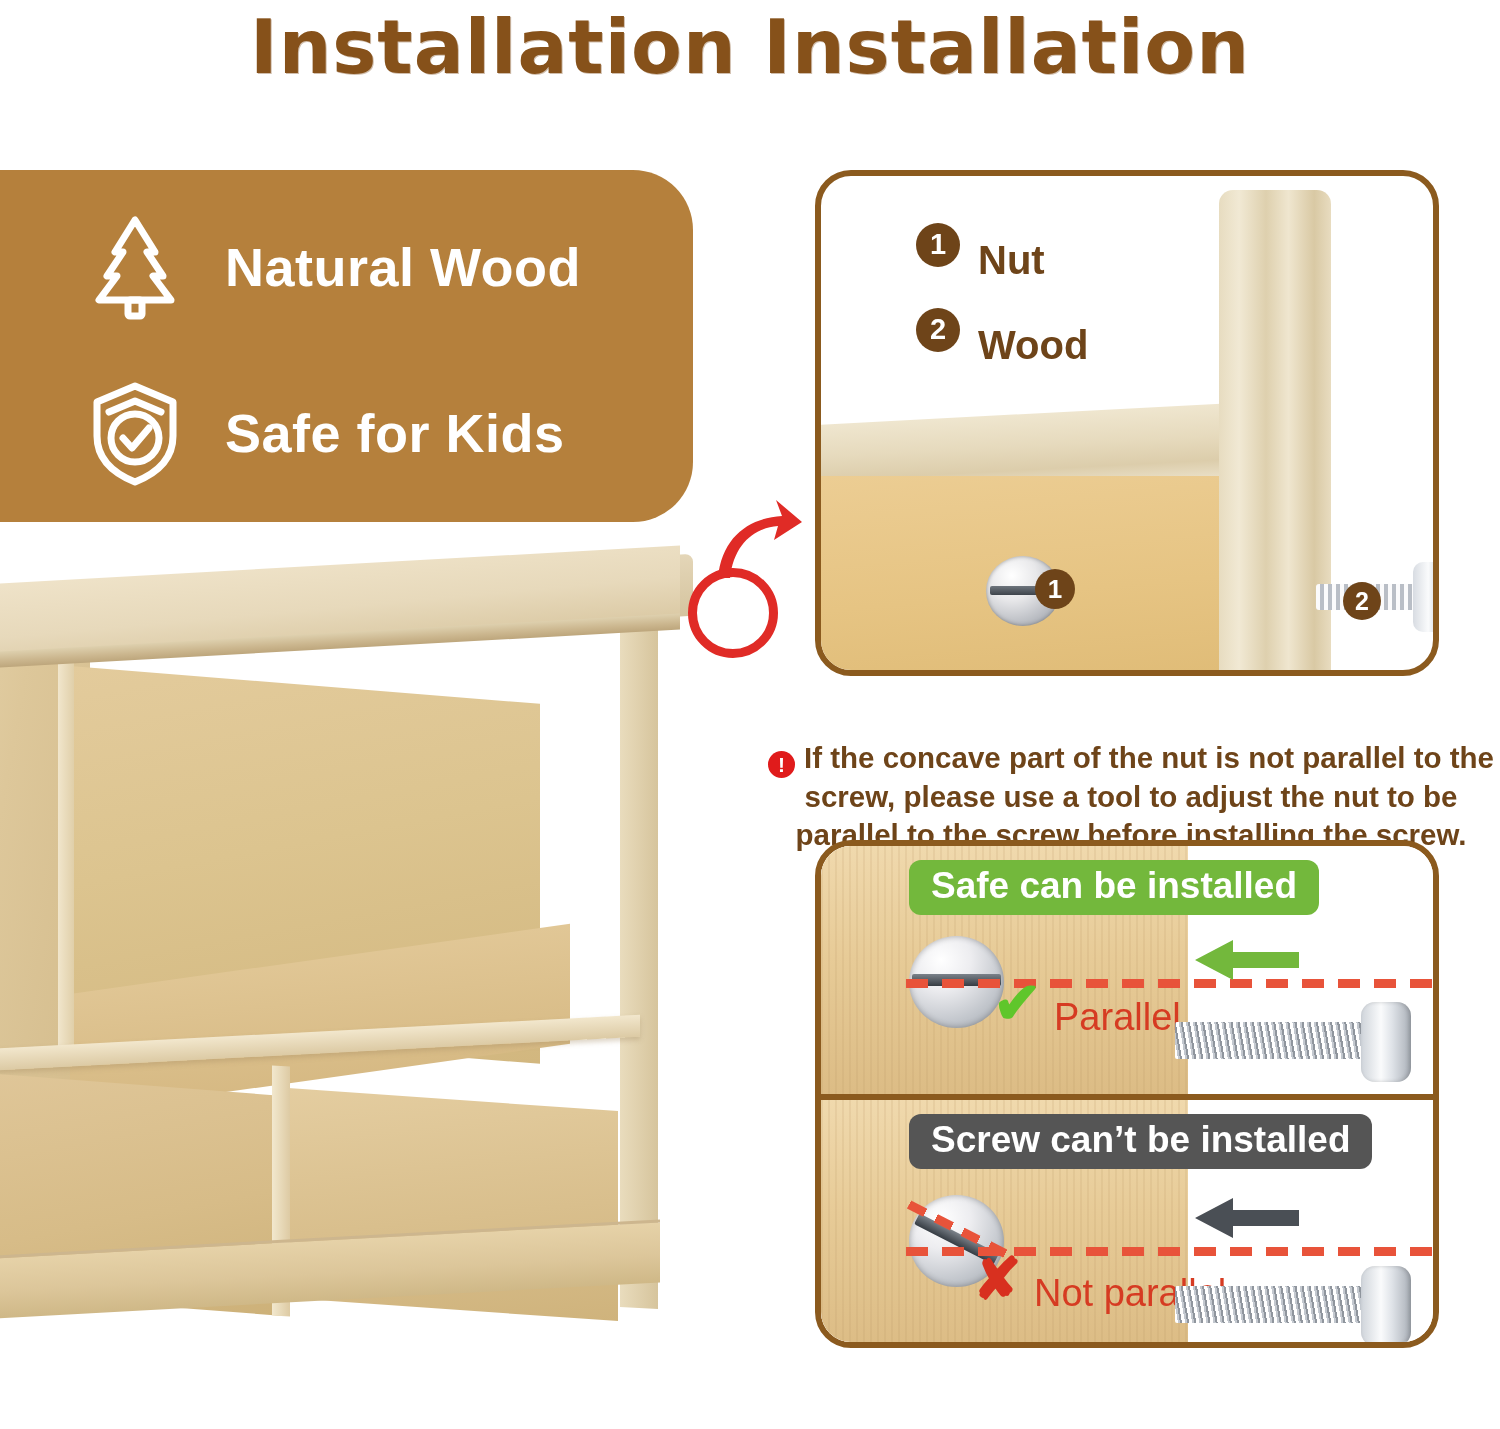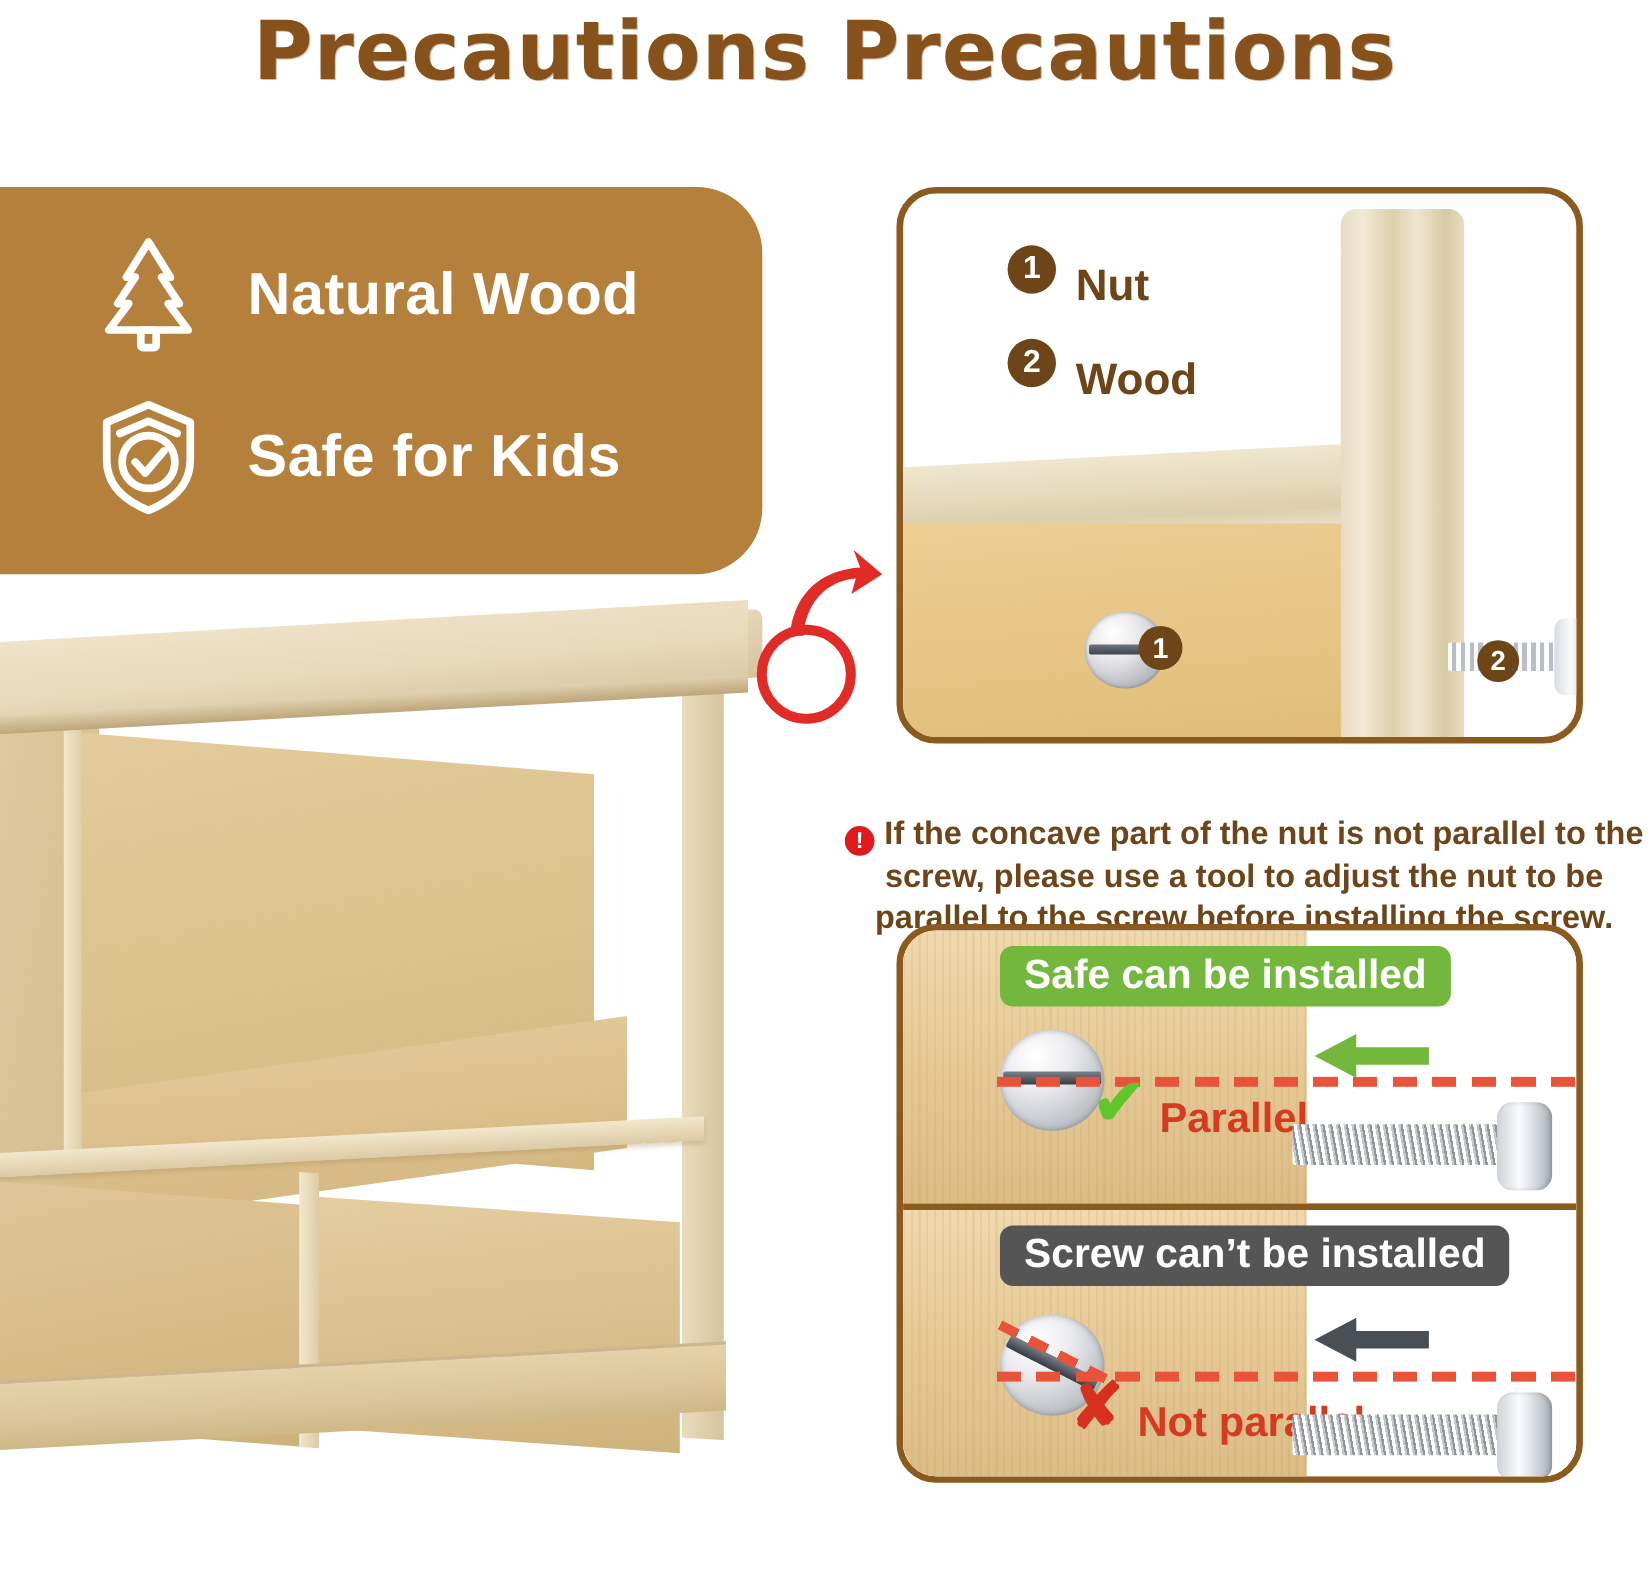--- a/index.html
+++ b/index.html
@@ -23,21 +23,21 @@
     position:absolute;left:-60px;top:170px;width:753px;height:352px;
     background:#B5803C;
     border-radius:0 60px 60px 0;
     box-sizing:border-box;
     padding:40px 0 0 0;
   }
   .badge-row{
     position:absolute;left:145px;display:flex;align-items:center;gap:40px;
   }
   .badge-row.r1{top:42px;}
-  .badge-row.r2{top:190px;justify-content:space-between;}
+  .badge-row.r2{top:208px;justify-content:space-between;}
   .badge-icon{width:100px;height:110px;flex:0 0 auto;}
   .badge-label{
     font-family:"Liberation Sans",sans-serif;
     font-size:54px;font-weight:700;color:#ffffff;letter-spacing:.5px;
     white-space:nowrap;
   }
 
   
   .photo{
     position:absolute;left:-80px;top:548px;width:840px;height:790px;
@@ -249,21 +249,21 @@
   .cmp-nut .slot{
     position:absolute;left:3px;top:38px;width:89px;height:12px;
     background:linear-gradient(180deg,#7b828a,#363c43);border-radius:2px;
   }
   .cmp-nut.no .slot{transform:rotate(27deg);transform-origin:center;}
 
   .mark{position:absolute;font-size:58px;font-weight:700;line-height:1;}
   .mark-check{left:172px;top:128px;color:#5FC62B;}
   .mark-x{left:152px;top:150px;color:#D8301F;}
   .cmp-word{
-    position:absolute;font-size:38px;font-weight:700;color:#D63B22;
+    position:absolute;font-size:38px;font-weight:400;color:#D63B22;
     font-family:"Liberation Sans",sans-serif;white-space:nowrap;
   }
   .word-ok{left:233px;top:150px;}
   .word-no{left:213px;top:172px;}
 
   .arrow-wrap{position:absolute;right:132px;}
   .arrow-ok{top:92px;}
   .arrow-no{top:96px;}
 
   .big-screw{
@@ -278,21 +278,21 @@
     position:absolute;left:186px;top:-12px;width:50px;height:80px;border-radius:14px;
     background:linear-gradient(90deg,#cfd4da,#fafbfc 40%,#dfe3e8 62%,#a9afb7);
     box-shadow:inset -2px 0 4px rgba(0,0,0,.18);
   }
   .screw-ok{top:168px;}
   .screw-no{top:178px;}
 </style>
 </head>
 <body>
 
-<div class="title">Precautions Precautions</div>
+<div class="title">Installation Installation</div>
 
 <div class="badge-panel">
 
   <div class="badge-row r1">
     <span class="badge-icon">
       <svg viewBox="0 0 100 110" width="100" height="110">
         <g fill="none" stroke="#ffffff" stroke-width="7" stroke-linejoin="round" stroke-linecap="round">
           <path d="M50 8 L30 40 L38 40 L22 64 L32 64 L14 88 L86 88 L68 64 L78 64 L62 40 L70 40 Z"></path>
           <rect x="43" y="88" width="14" height="16" rx="2"></rect>
         </g>

